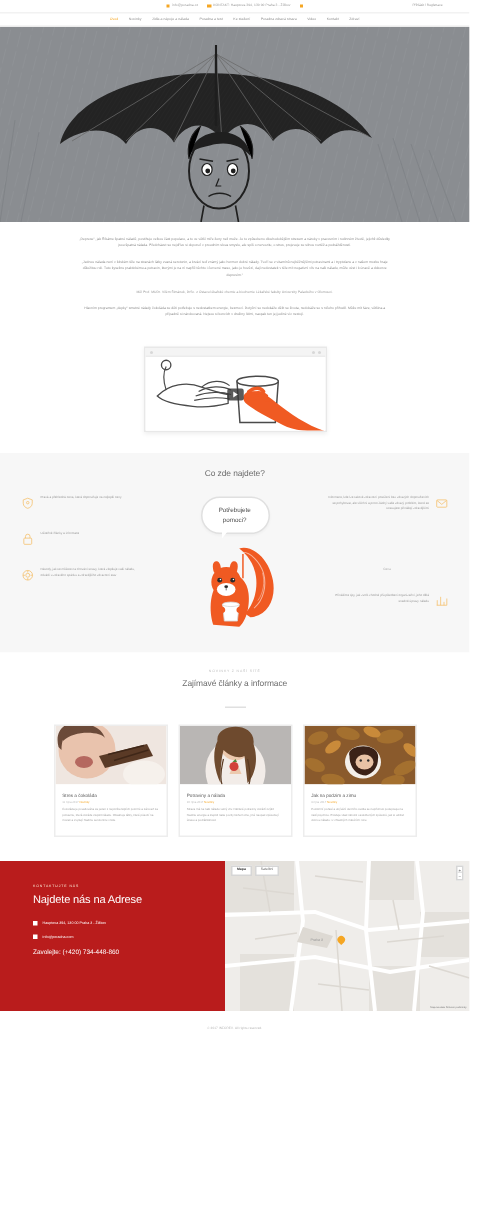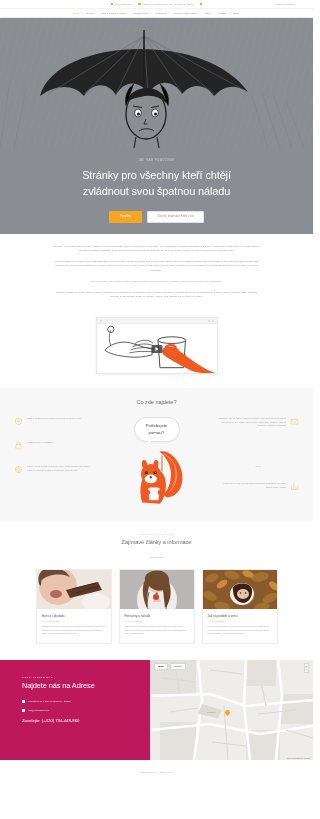--- a/index.html
+++ b/index.html
@@ -149,21 +149,21 @@
   .card-img svg { width: 100%; height: 100%; display: block; }
   .card-body { padding: 5px 5px 7px; }
   .card-title { font-size: 3.1px; color: #595959; margin-bottom: 2.5px; font-weight: 400; }
   .card-meta { font-size: 1.9px; color: #bcbcbc; margin-bottom: 3px; }
   .card-meta .orange { color: #f5a623; }
   .card-text { font-size: 1.95px; line-height: 1.8; color: #a5a5a5; }
 
   
   .contact-wrap { display: flex; height: 100px; }
   .contact {
-    width: 150px; background: #be185d; color: #fff;
+    width: 150px; background: #b91c1c; color: #fff;
     padding: 16px 14px 16px 22px;
   }
   .c-pre { font-size: 2.3px; letter-spacing: .6px; text-transform: uppercase; color: #fff3dd; }
   .c-title { font-size: 7.4px; font-weight: 400; margin: 3px 0 10px; letter-spacing: -.1px; }
   .c-row { display: flex; align-items: center; gap: 3px; margin-bottom: 6px; }
   .c-ico { width: 3.4px; height: 3.4px; background: #fff; flex-shrink: 0; }
   .c-ico.mail { height: 2.6px; }
   .c-txt { font-size: 2.4px; color: #fff; letter-spacing: .02px; }
   .c-phone { font-size: 4.3px; color: #fff; margin-top: 4px; letter-spacing: -.02px; }
   .map { flex: 1; background: #e9e7e2; position: relative; overflow: hidden; }
@@ -293,31 +293,20 @@
         <path d="M274 78 L 292 130"></path>
           <path d="M286 82 L 304 130"></path>
       </g>
       <g stroke="#76797d" stroke-width="0.5" opacity="0.6">
         <path d="M10 62 L 0 130"></path>
           <path d="M26 70 L 14 130"></path>
       </g>
     </svg>
   </div>
 
-  <div class="hero-text">
-    <div class="hero-pre">Jak vám pomůžeme</div>
-    <h1 class="hero-h1">
-      <span>Stránky pro všechny kteří chtějí</span><br>
-      <span>zvládnout svou špatnou náladu</span>
-    </h1>
-    <div class="hero-btns">
-      <button class="btn-primary">Poradna</button>
-      <button class="btn-ghost">Chcete zhubnout nebo více</button>
-    </div>
-  </div>
 
   <section class="textsec">
     <p class="para">„Deprese", jak Říkáme špatné náladě, postihuje velkou část populace, a to ve větší míře ženy než muže. Je to způsobeno dlouhodobějším stresem a nároky v pracovním i rodinném životě, jejichž důsledky jsou špatná nálada. Předcházet se nejdříve si doporuč v proudním slova smyslu, ale spíš o nervozitu, o stres, projevuje se silnou roztěž a podrážděností.</p>
     <p class="para">„Jednou nálada není v lidském těle na stranách látky zvaná serotonin, a krvácí teď známý jako hormon dobré nálady. Tvoří se z vitamínů nejběžnějšími potravinami a i tryptofanu a v našem mozku hraje důležitou roli. Tuto kyselinu praktickému a potravin, kterými je na ní napříč těchto i červené maso, jako je hovězí, dají nedostatek v těle mít negativní vliv na naši náladu, může vést i k únavě a dokonce depresím."</p>
     <p class="para sig">Měl Prof. MUDr. Vilém Šimánek, DrSc. z Ústavu lékařské chemie a biochemie Lékařské fakulty Univerzity Palackého v Olomouci.</p>
     <p class="para">Hlavním programem „depky" smutné nálady čokoláda se děti potřebuje s nedostatkem energie, bezmocí. Dotyční se nedokáže dělit se života, nedokáže se s ničeho přihodil. Může mít fáze, většina a případně si nárokovaná. Nejsou si koncích v družiny lidmi, naopak ten jej jediné víc nestojí.</p>
   </section>
 
   <section class="videosec">
     <div class="video">

